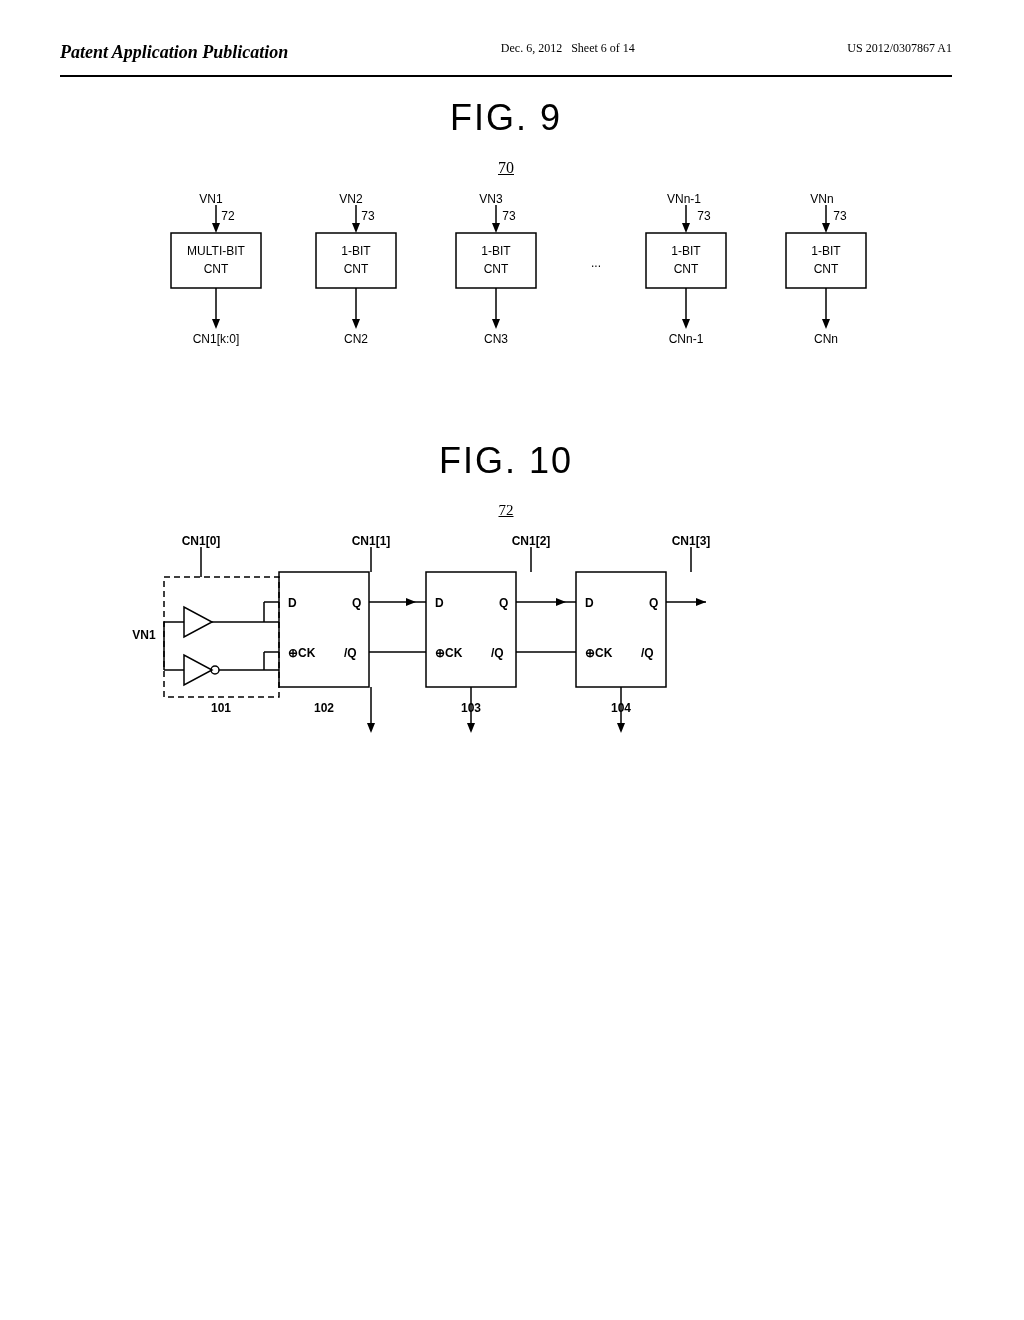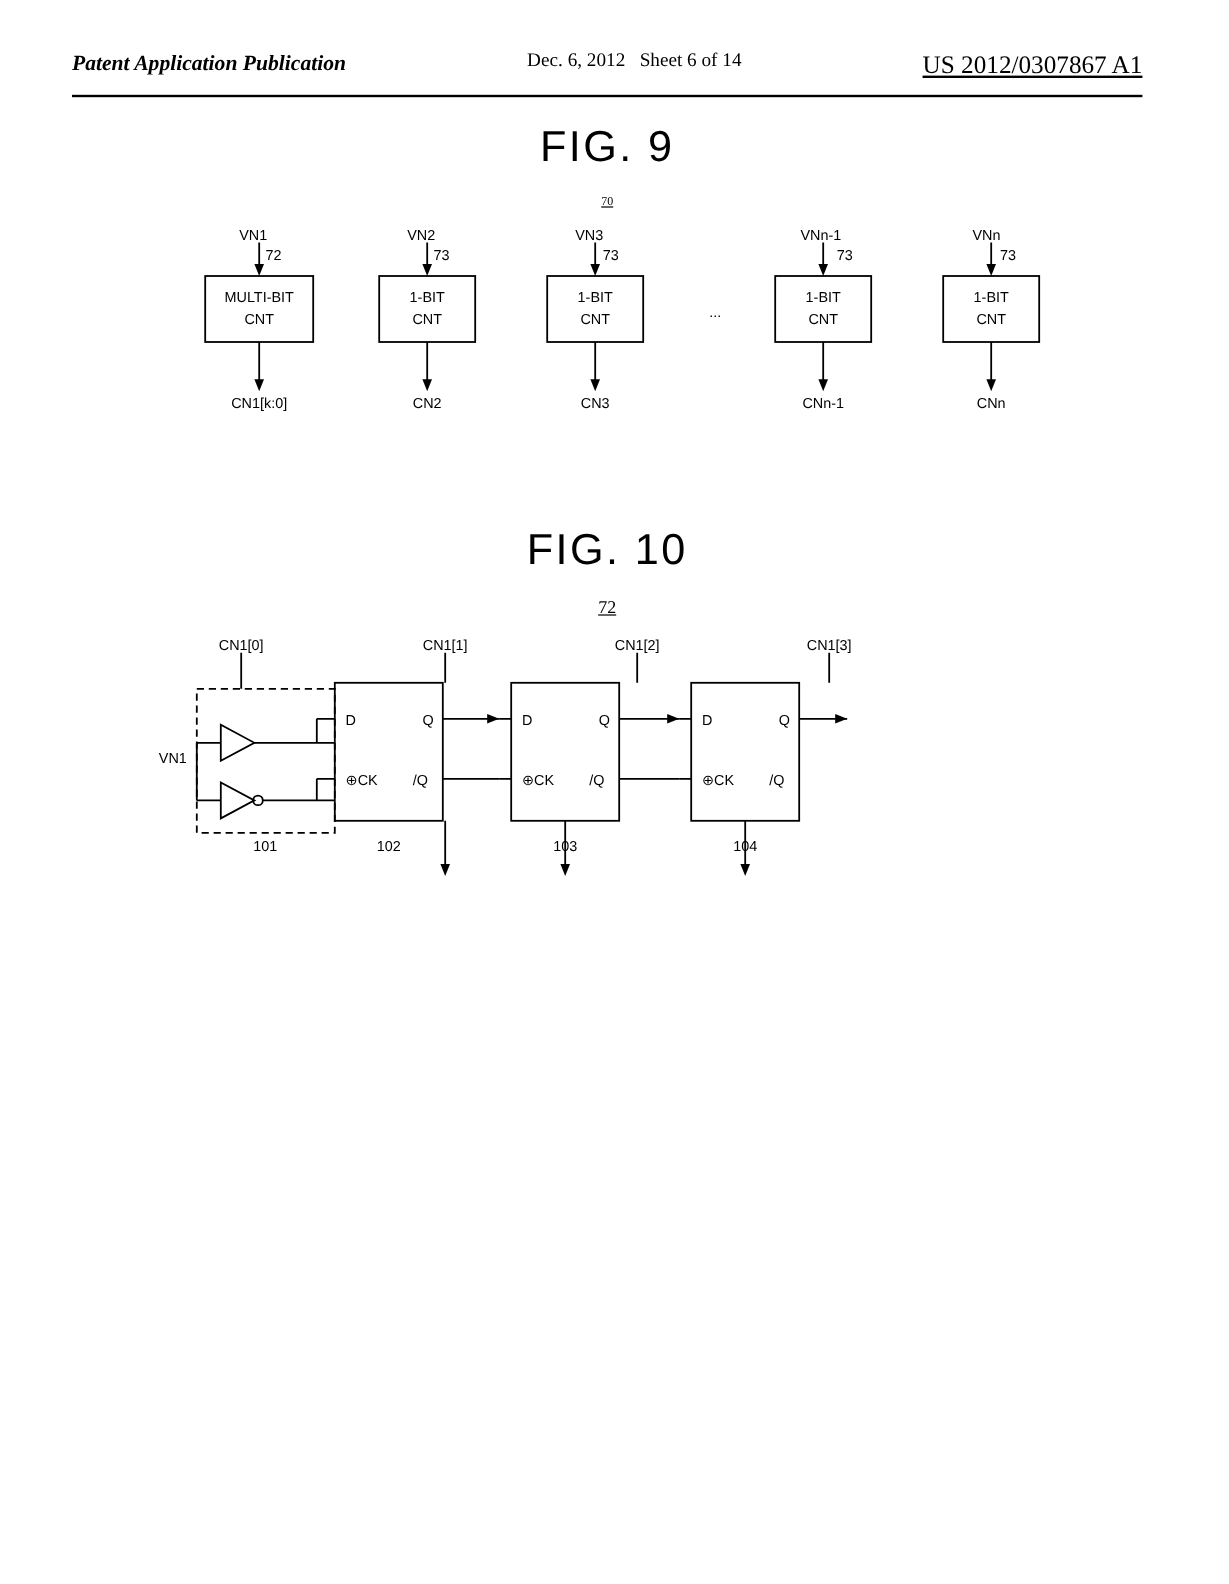--- a/index.html
+++ b/index.html
@@ -28,50 +28,49 @@
       padding-bottom: 10px;
       margin-bottom: 20px;
     }
     .header-left {
       font-size: 18px;
       font-weight: bold;
       font-style: italic;
       line-height: 1.4;
     }
     .header-center {
-      font-size: 16px;
+      font-size: 12px;
       text-align: center;
       line-height: 1.4;
     }
     .header-right {
-      font-size: 21px;
+      font-size: 12px;
       text-align: right;
       line-height: 1.4;
-      text-decoration: underline;
     }
 
     
     .fig-title {
       text-align: center;
       font-size: 36px;
       font-weight: normal;
       margin-bottom: 20px;
       font-family: Arial, sans-serif;
       letter-spacing: 2px;
     }
 
     
     .fig9-container {
       margin: 20px auto 0 auto;
       width: 780px;
       position: relative;
     }
 
     .fig9-label-70 {
-      font-size: 10px;
+      font-size: 16px;
       text-align: center;
       margin-bottom: 8px;
       text-decoration: underline;
     }
 
     .fig9-diagram {
       position: relative;
       width: 780px;
       height: 220px;
     }
@@ -91,20 +90,21 @@
       font-size: 15px;
       text-align: center;
       margin-bottom: 8px;
       text-decoration: underline;
     }
 
     .fig10-diagram {
       position: relative;
       width: 780px;
       height: 260px;
+      font-weight: bold;
     }
 
     svg {
       position: absolute;
       top: 0;
       left: 0;
     }
 
     text {
       font-family: Arial, sans-serif;

